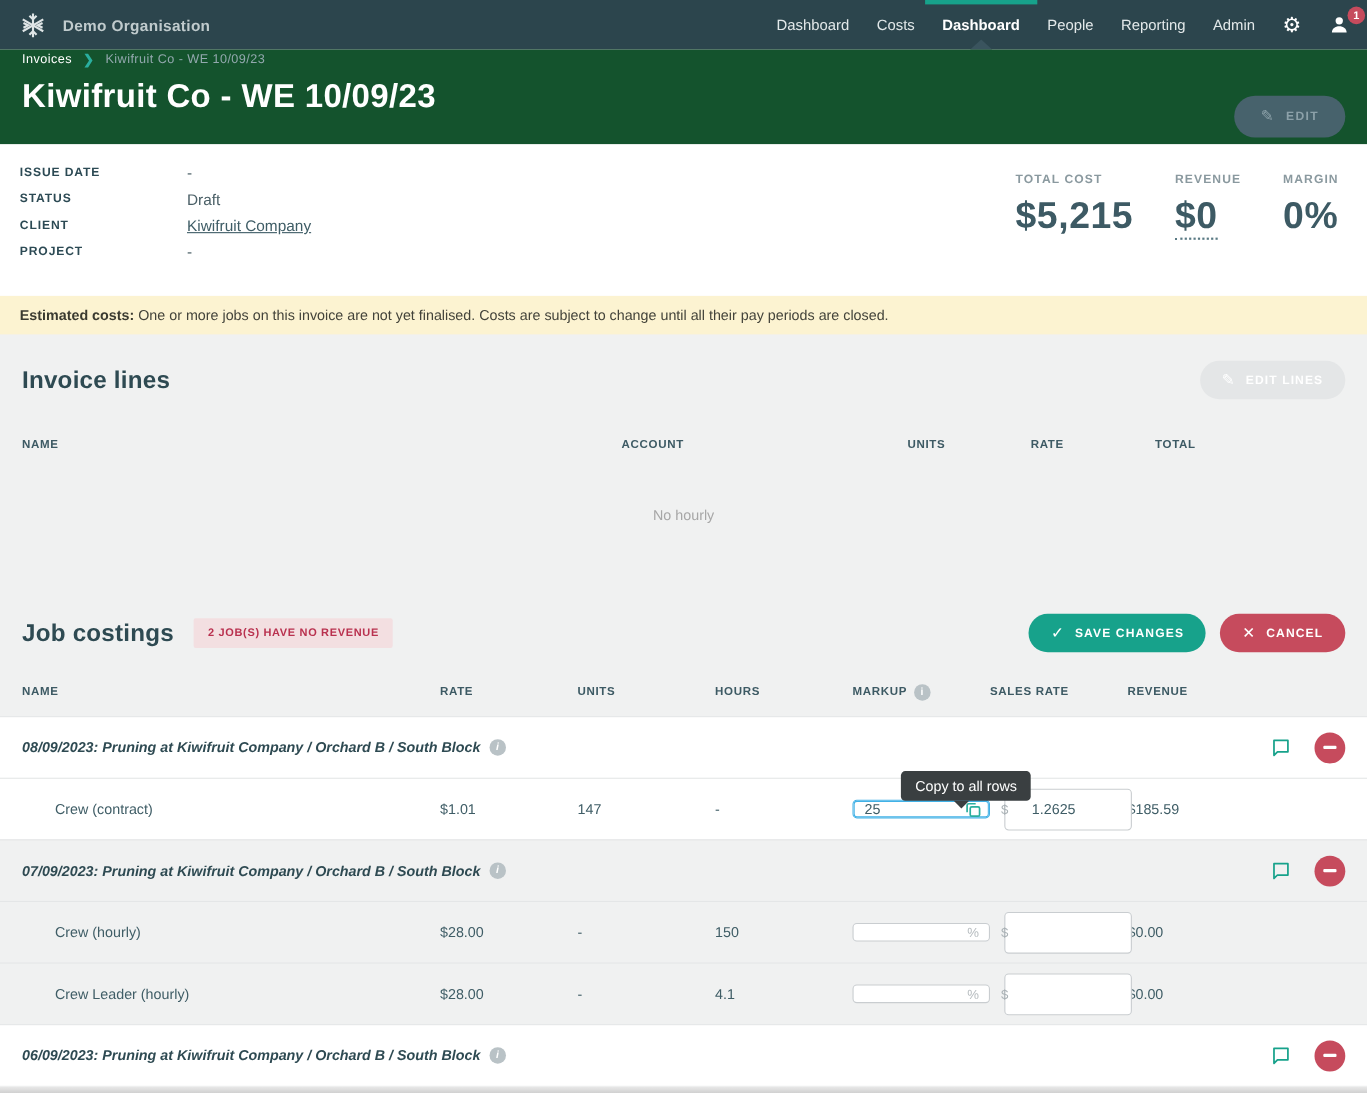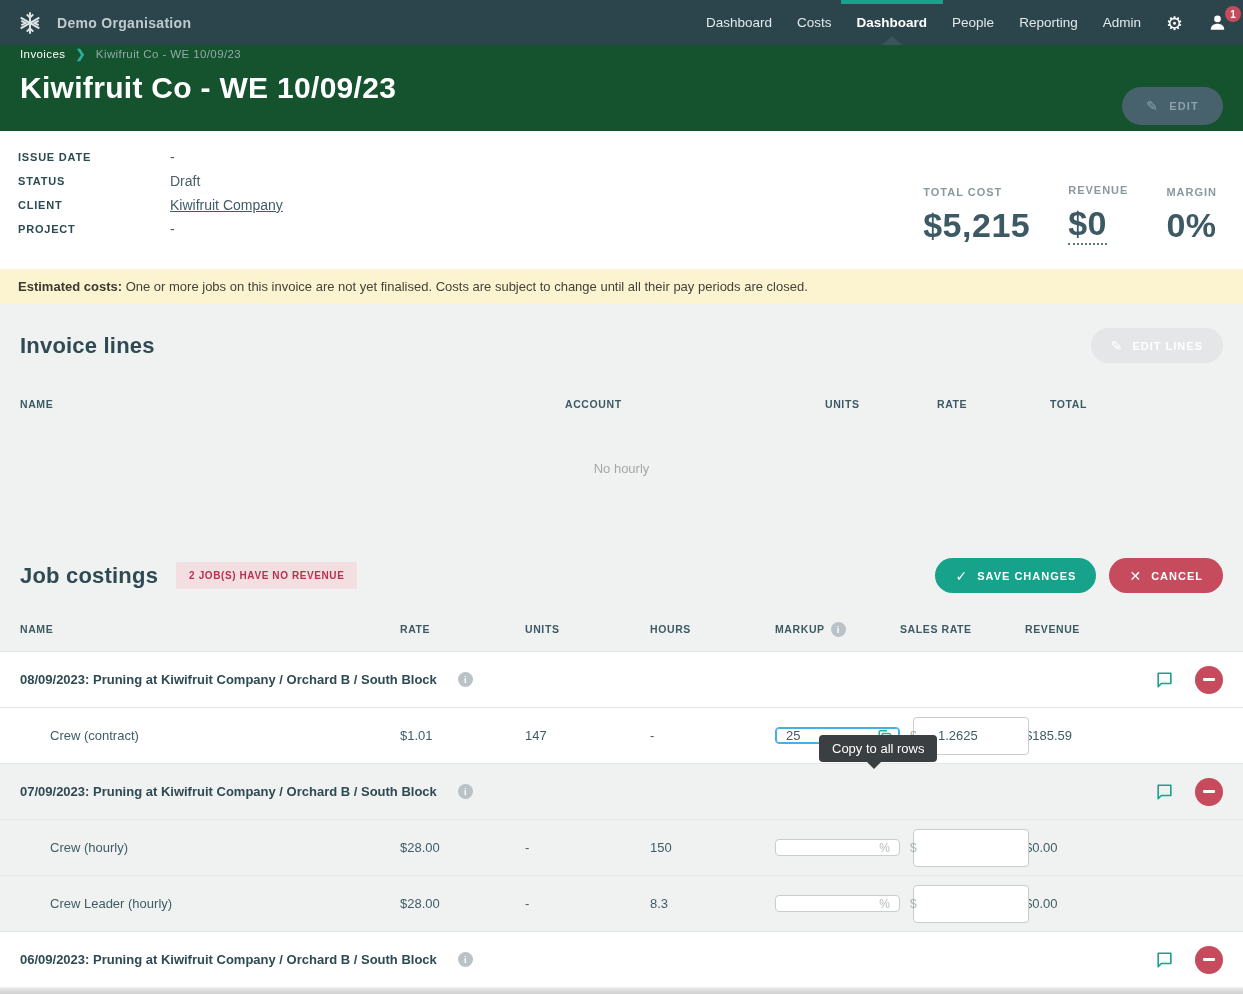--- a/index.html
+++ b/index.html
@@ -32,21 +32,21 @@
   .hbtn { height:38px; border-radius:19px; background:#47626c; border:none; color:#8ca1a9; font-family:inherit;
       font-size:11px; font-weight:bold; letter-spacing:1.2px; padding:0 24px; display:flex; align-items:center; gap:10px; cursor:default; }
   .hbtn .bicon { font-size:14px; display:flex; }
 
   
   .summary { background:#ffffff; display:flex; justify-content:space-between; padding:18px 26px 24px 18px; }
   .fields .frow { display:flex; margin-bottom:8px; }
   .fields .flabel { width:152px; font-size:11px; font-weight:bold; color:#2c4a54; letter-spacing:.8px; padding-top:2px; }
   .fields .fvalue { font-size:14px; color:#4a5f66; }
   .fields a.fvalue { color:#3f5d66; text-decoration:underline; cursor:pointer; }
-  .totals { display:flex; gap:38px; padding-top:8px;align-items:flex-end; }
+  .totals { display:flex; gap:38px; padding-top:8px; }
   .tlabel { font-size:11px; font-weight:bold; color:#8a999f; letter-spacing:1px; }
   .tvalue { font-size:34px; font-weight:800; color:#3d5a64; margin-top:8px; letter-spacing:.5px; }
   .tvalue.dotted { border-bottom:2px dotted #5a7a84; display:inline-block; cursor:help; }
 
   
   .banner { background:#fcf3d1; padding:10px 18px; font-size:13px; color:#43433a; }
   .banner b { color:#3a3a30; }
 
   
   .section-head { display:flex; align-items:center; padding:24px 20px 14px; }
@@ -66,41 +66,41 @@
   .warn-badge { background:#f3dfe1; color:#b9314f; font-size:10px; font-weight:bold; letter-spacing:.6px;
       padding:8px 13px; border-radius:2px; margin-left:18px;text-align:center; }
   .head-actions { margin-left:auto; display:flex; gap:13px; }
 
   
   .jgrid { display:grid; grid-template-columns:380px 125px 125px 125px 125px 125px 120px 38px 40px; padding:0 20px; align-items:center; }
   .jgrid.headrow { height:44px; }
   .jhead-markup { display:flex; align-items:center; gap:6px; }
   .jgroup.white { background:#ffffff; }
   .jrow { height:56px; border-top:1px solid #e4e6e7; font-size:13px; }
-  .jrow.group-row .gtitle { font-size:13px; font-weight:bold; color:#2e4a52; display:flex; align-items:flex-end; gap:21px; grid-column:1 / span 7; }
+  .jrow.group-row .gtitle { font-size:13px; font-weight:bold; color:#2e4a52; display:flex; align-items:flex-end; gap:8px; grid-column:1 / span 7;font-style:italic; }
   .detail-name { padding-left:30px; color:#3f5d66; }
   .cellnum { color:#3f5d66; }
   .info-icon { width:15px; height:15px; border-radius:50%; background:#b9c2c6; color:#fff; font-size:9.5px; font-weight:bold;
       display:inline-flex; align-items:center; justify-content:center; cursor:pointer; flex:0 0 auto; }
   .comment-btn { justify-self:center; cursor:pointer; display:flex; }
   .minus-btn { justify-self:end; width:28px; height:28px; border-radius:50%; background:#c64b5d; border:none; cursor:pointer;
       display:flex; align-items:center; justify-content:center; }
   .minus-btn span { display:block; width:12px; height:2.5px; background:#fff; border-radius:1px; }
 
   .input-box { position:relative; width:116px; height:38px; }
   .input-box input { width:100%; height:100%; border:1px solid #c9cdd0; border-radius:4px; font-family:inherit;
       font-size:13px; color:#3f5d66; padding:0 26px 0 10px; background:#fff; outline:none; }
   .input-box.sales input { padding-left:24px; padding-right:8px;margin-left:13px; }
   .input-box .suffix { position:absolute; right:10px; top:50%; transform:translateY(-50%); color:#b6bcbf; font-size:12px; pointer-events:none; }
   .input-box .prefix { position:absolute; left:10px; top:50%; transform:translateY(-50%); color:#a9b1b5; font-size:12px; pointer-events:none; }
   .input-box.focused input { border:1px solid #41b1e6; box-shadow:0 0 0 1px #41b1e6 inset; }
   .copy-btn { position:absolute; right:7px; top:50%; transform:translateY(-50%); background:none; border:none; cursor:pointer; padding:0; display:flex; }
 
   .tooltip { position:absolute; top:-27px; left:44px; background:#3a3f41; color:#fff; font-size:13px; padding:6px 13px;
-      border-radius:4px; white-space:nowrap; z-index:6;margin-top:34px; }
+      border-radius:4px; white-space:nowrap; z-index:6; }
   .tooltip::after { content:""; position:absolute; top:100%; left:48px; border:7px solid transparent; border-top-color:#3a3f41; }
   .markup-cell { position:relative; }
 
   .bottom-strip { position:absolute; bottom:0; left:0; right:0; height:6px; background:linear-gradient(#e8e8e8,#cfcfcf); }
 </style>
 </head>
 <body>
 
 <div class="navbar">
   <span class="logo">
@@ -308,21 +308,21 @@
         <input style="">
       </span>
       <span class="cellnum">$0.00</span>
       <span></span>
         <span></span>
     </div>
     <div class="jgrid jrow">
       <span class="detail-name">Crew Leader (hourly)</span>
       <span class="cellnum">$28.00</span>
       <span class="cellnum">-</span>
-      <span class="cellnum">8.3</span>
+      <span class="cellnum">4.1</span>
       <span class="markup-cell">
         <span class="input-box">
           <input style="">
           <span class="suffix">%</span>
         </span>
       </span>
       <span class="input-box sales">
         <span class="prefix">$</span>
         <input style="">
       </span>

